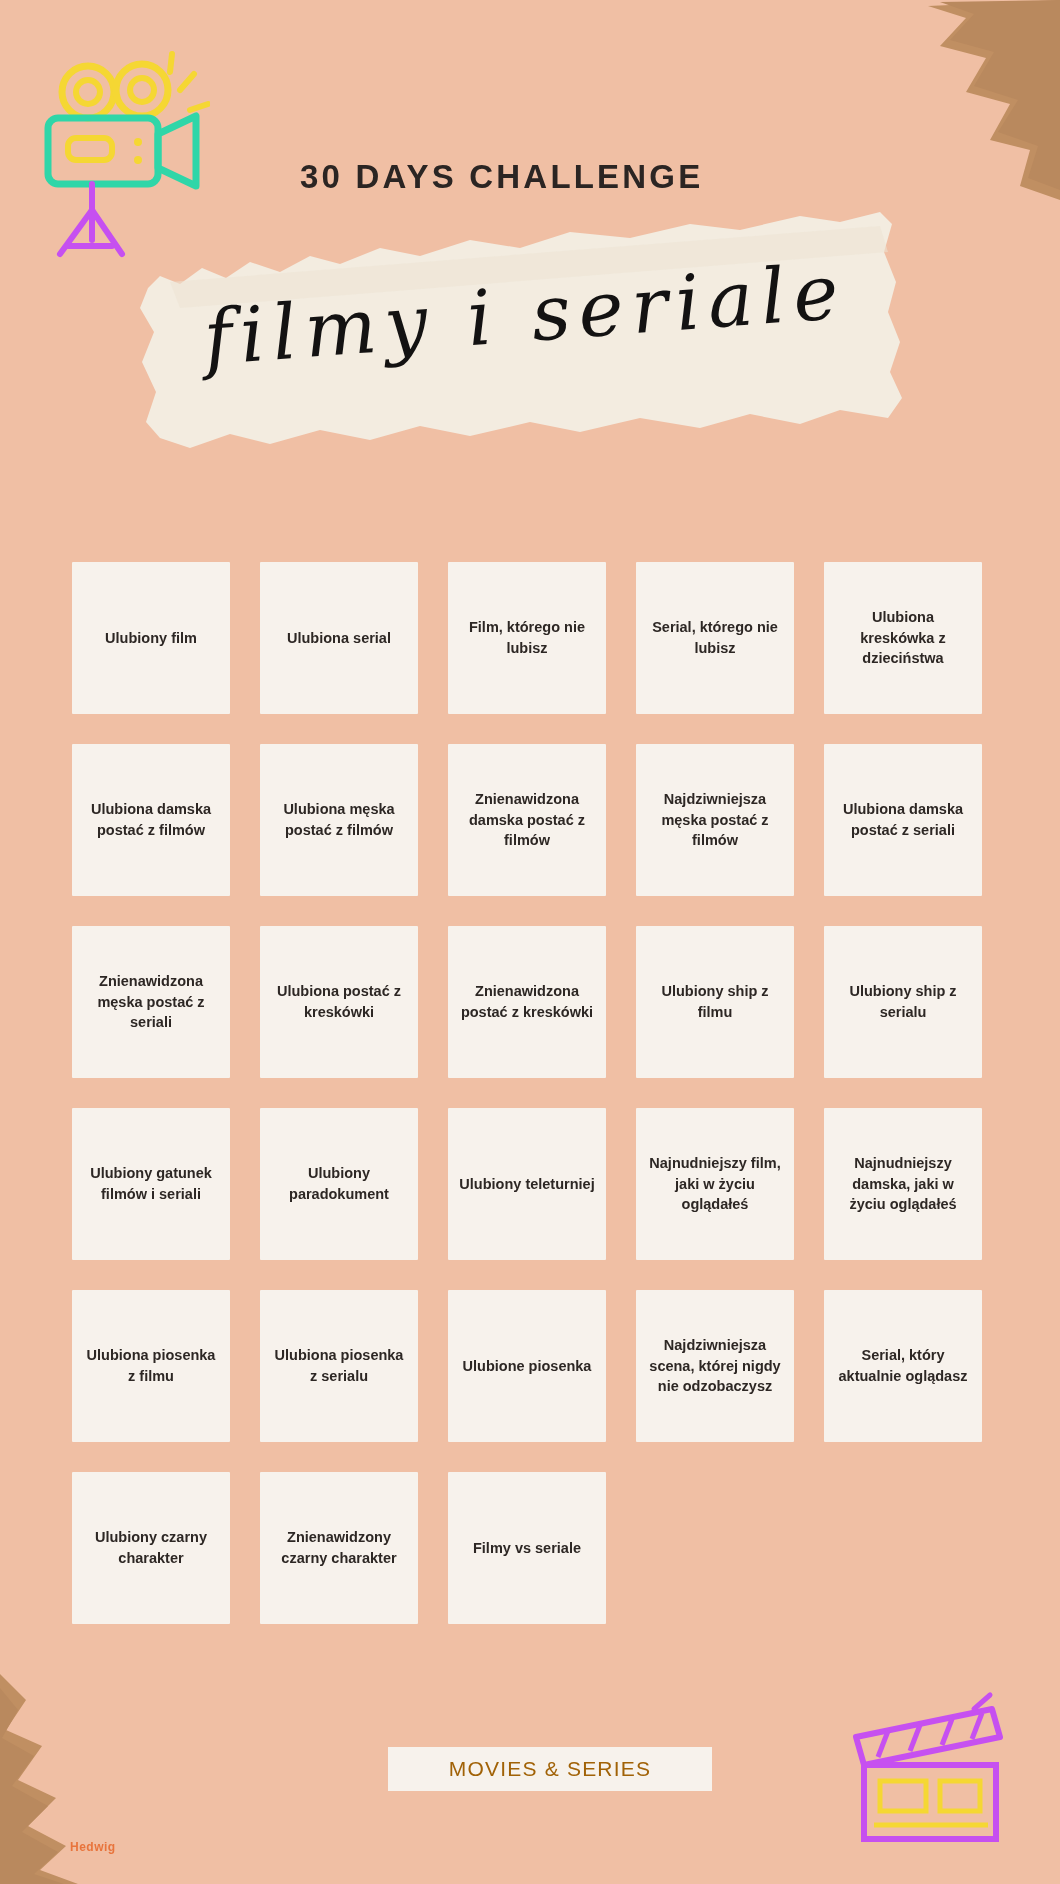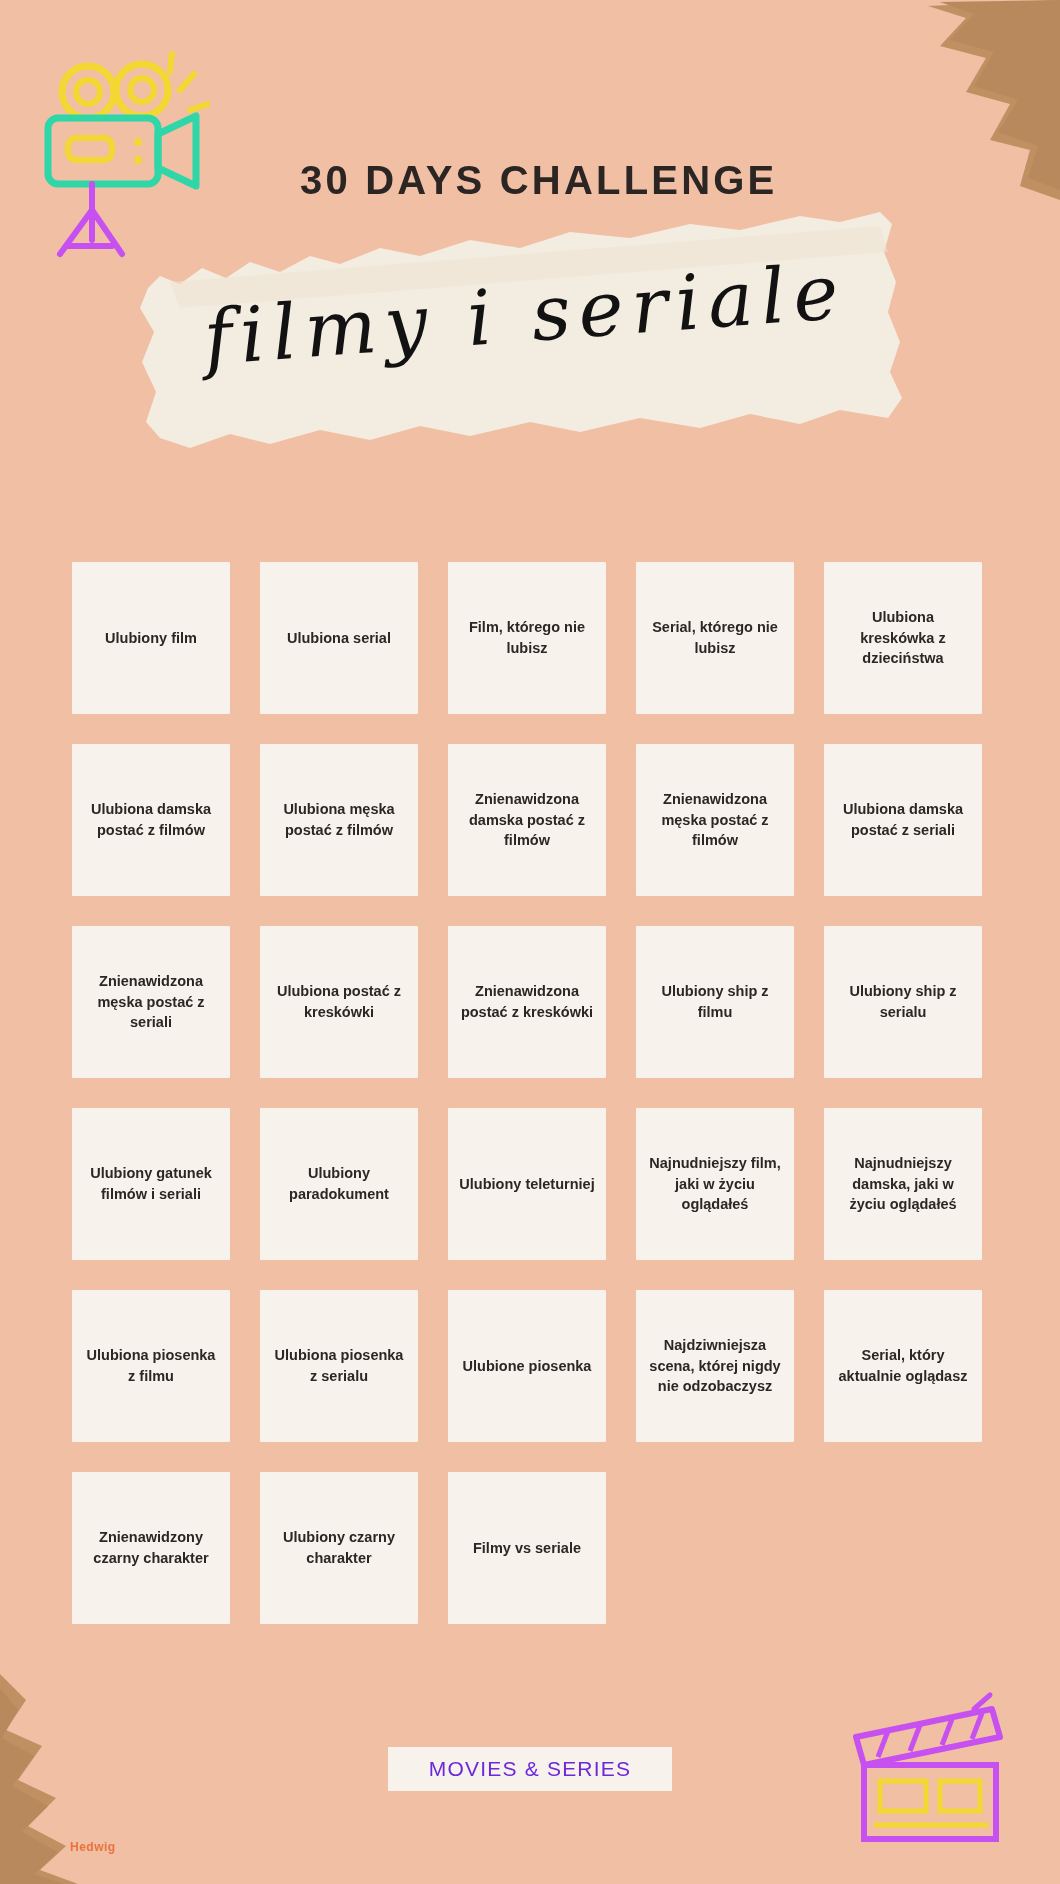--- a/index.html
+++ b/index.html
@@ -38,21 +38,21 @@
     position: absolute;
     left: 30px;
     top: 50px;
     width: 180px;
     height: 240px;
   }
   .challenge-title {
     position: absolute;
     left: 300px;
     top: 158px;
-    font-size: 40px;
+    font-size: 33px;
     font-weight: bold;
     letter-spacing: 3.2px;
     color: #2b2523;
     font-family: "Liberation Sans", sans-serif;
   }
   .tape-wrap {
     position: absolute;
     left: 140px;
     top: 212px;
     width: 770px;
@@ -98,29 +98,29 @@
     color: #2d2724;
     font-weight: bold;
     border-radius: 1px;
   }
 
   
   .footer-label {
     position: absolute;
     left: 388px;
     top: 1747px;
-    width: 284px;
+    width: 324px;
     height: 44px;
     background: #f7f2ec;
     display: flex;
     align-items: center;
     justify-content: center;
     font-size: 21px;
     letter-spacing: 1.2px;
-    color: #6d28d9;
+    color: #a16207;
   }
   .brand {
     position: absolute;
     left: 70px;
     top: 1840px;
     font-size: 12px;
     font-weight: bold;
     color: #e8743c;
     letter-spacing: 0.5px;
   }
@@ -175,39 +175,39 @@
 
 <div class="grid">
   <div class="cell">Ulubiony film</div>
   <div class="cell">Ulubiona serial</div>
   <div class="cell">Film, którego nie lubisz</div>
   <div class="cell">Serial, którego nie lubisz</div>
   <div class="cell">Ulubiona kreskówka z dzieciństwa</div>
   <div class="cell">Ulubiona damska postać z filmów</div>
   <div class="cell">Ulubiona męska postać z filmów</div>
   <div class="cell">Znienawidzona damska postać z filmów</div>
-  <div class="cell">Znienawidzona męska postać z filmów</div>
+  <div class="cell">Najdziwniejsza męska postać z filmów</div>
   <div class="cell">Ulubiona damska postać z seriali</div>
   <div class="cell">Znienawidzona męska postać z seriali</div>
   <div class="cell">Ulubiona postać z kreskówki</div>
   <div class="cell">Znienawidzona postać z kreskówki</div>
   <div class="cell">Ulubiony ship z filmu</div>
   <div class="cell">Ulubiony ship z serialu</div>
   <div class="cell">Ulubiony gatunek filmów i seriali</div>
   <div class="cell">Ulubiony paradokument</div>
   <div class="cell">Ulubiony teleturniej</div>
   <div class="cell">Najnudniejszy film, jaki w życiu oglądałeś</div>
   <div class="cell">Najnudniejszy damska, jaki w życiu oglądałeś</div>
   <div class="cell">Ulubiona piosenka z filmu</div>
   <div class="cell">Ulubiona piosenka z serialu</div>
   <div class="cell">Ulubione piosenka</div>
   <div class="cell">Najdziwniejsza scena, której nigdy nie odzobaczysz</div>
   <div class="cell">Serial, który aktualnie oglądasz</div>
+  <div class="cell">Ulubiony czarny charakter</div>
   <div class="cell">Znienawidzony czarny charakter</div>
-  <div class="cell">Ulubiony czarny charakter</div>
   <div class="cell">Filmy vs seriale</div>
 </div>
 
 <div class="footer-label">MOVIES &amp; SERIES</div>
 <div class="brand">Hedwig</div>
 
 <svg class="clapper-icon" viewBox="0 0 170 165">
   <path d="M14,48 L150,20 L158,48 L22,76 Z" fill="none" stroke="#c650f0" stroke-width="6" stroke-linejoin="round"></path>
   <path d="M46,42 L36,68" stroke="#c650f0" stroke-width="5"></path>
   <path d="M78,36 L68,62" stroke="#c650f0" stroke-width="5"></path>

